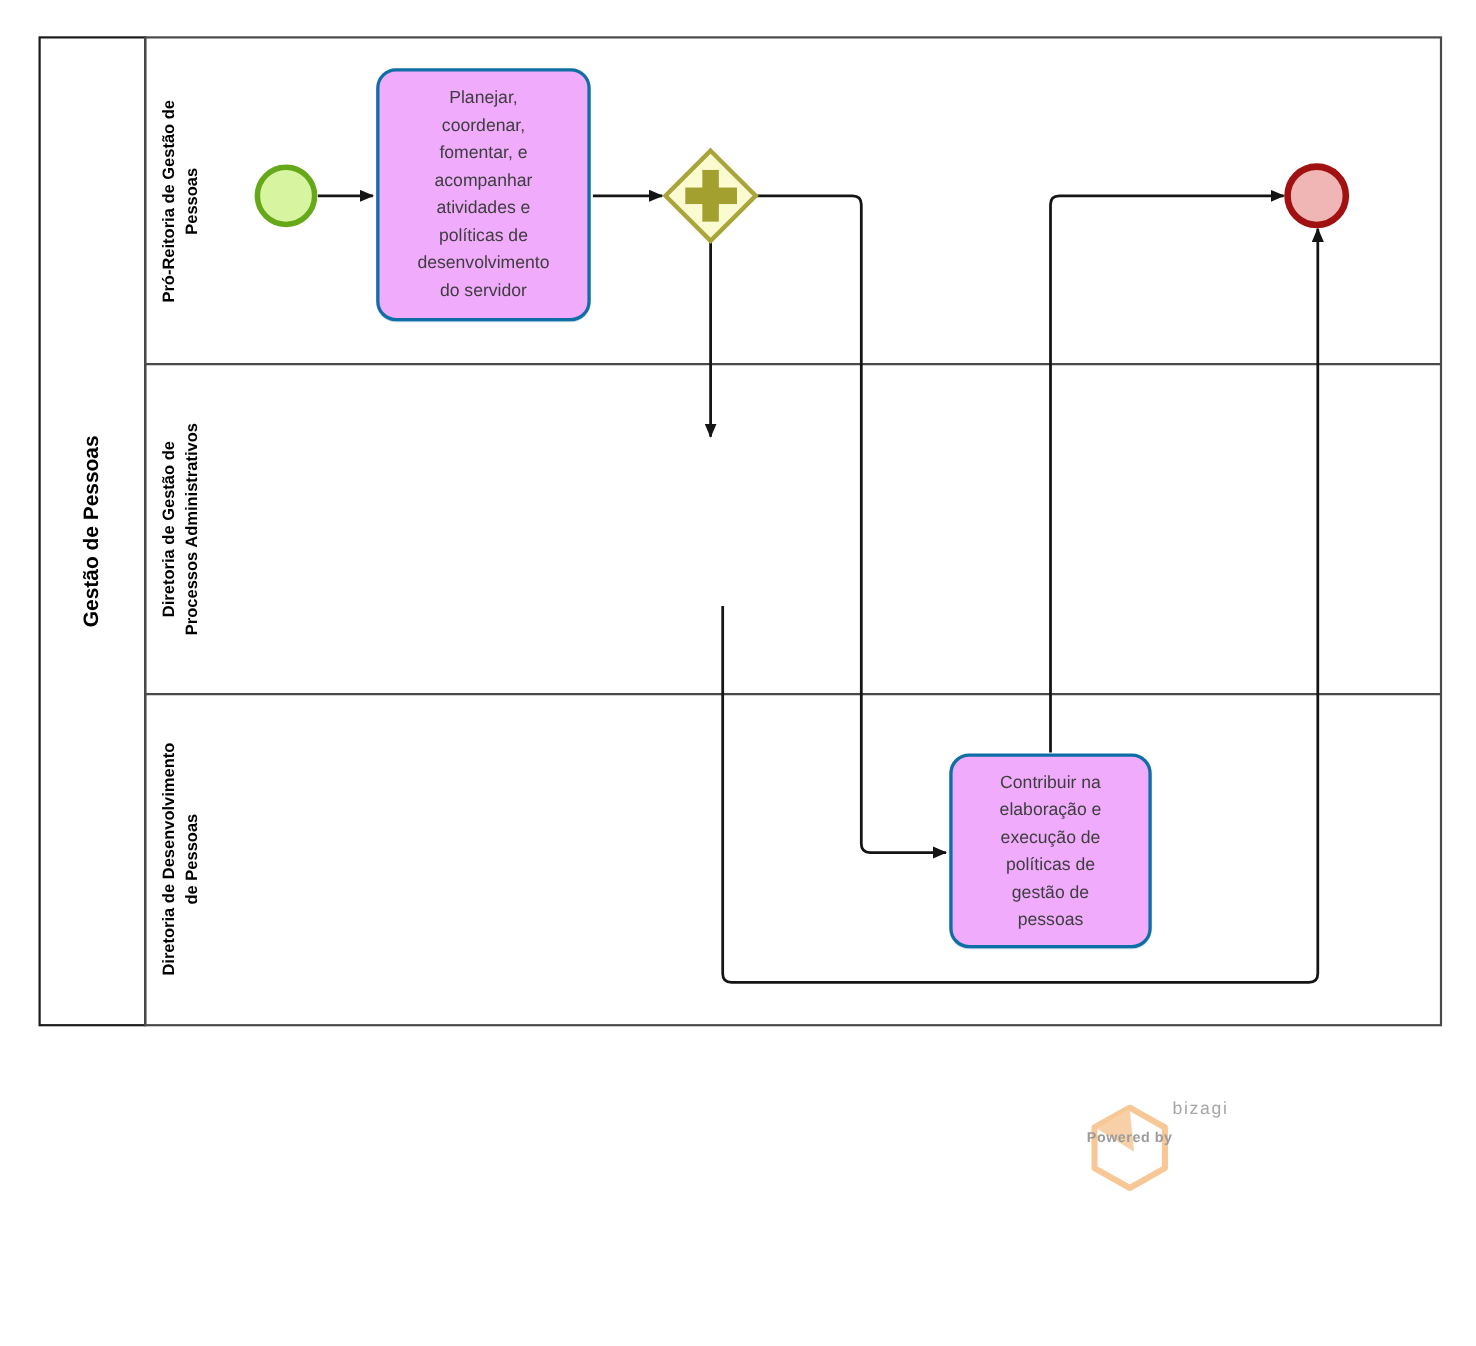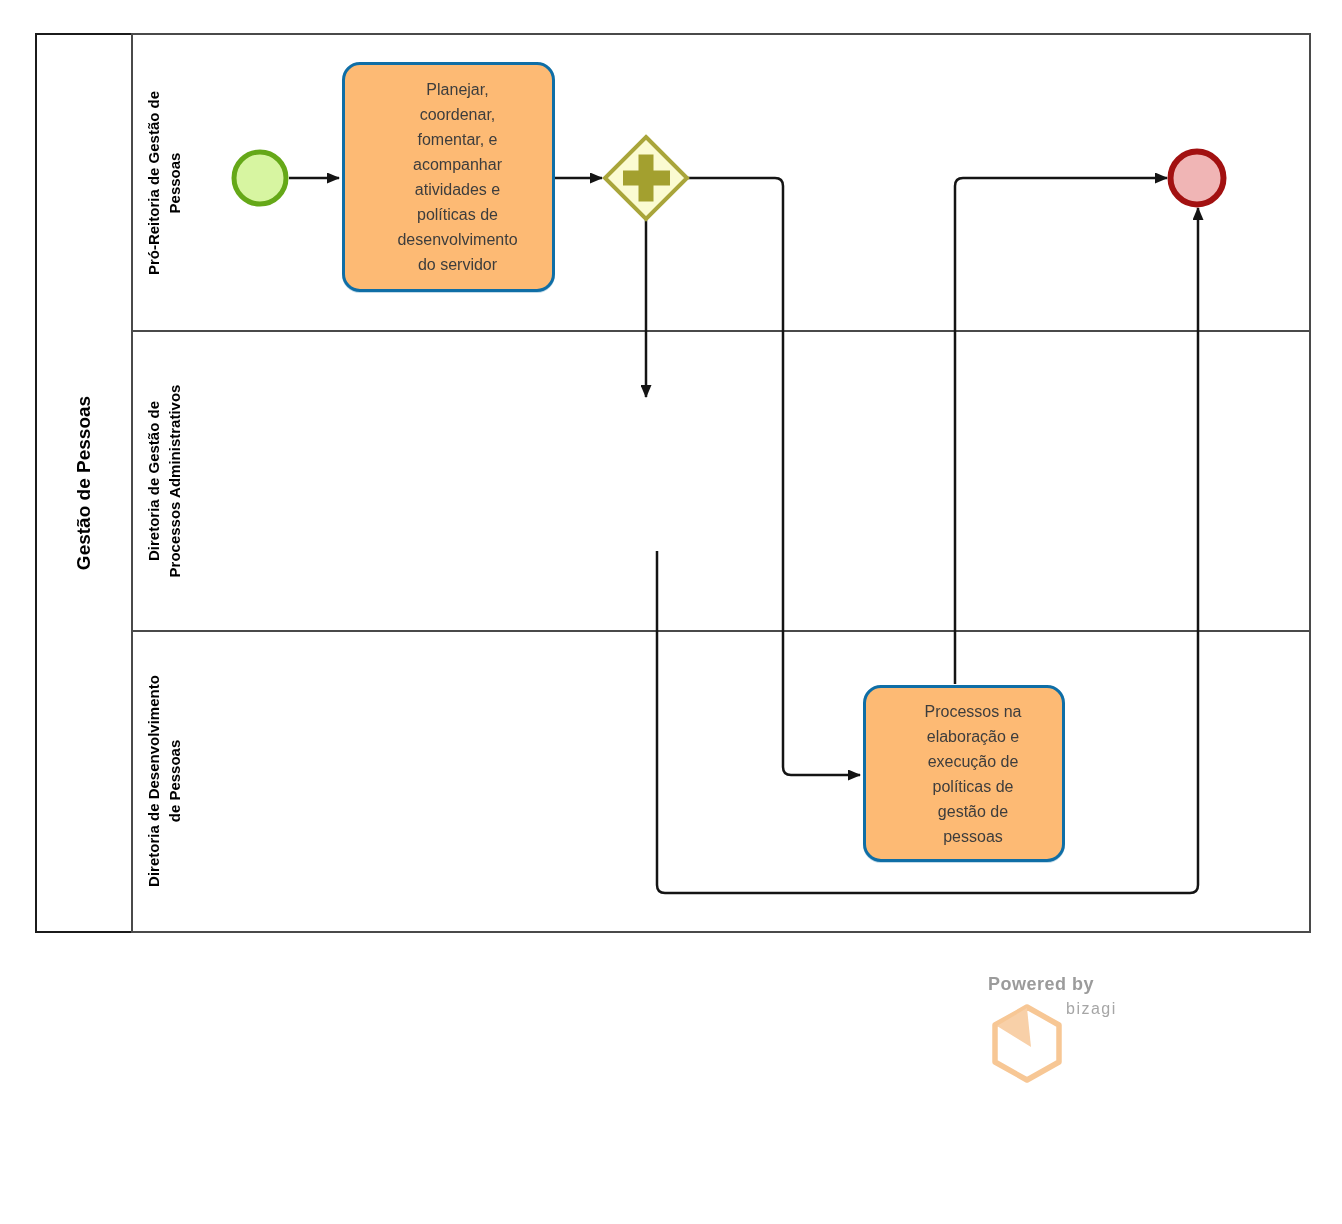--- a/index.html
+++ b/index.html
@@ -18,32 +18,31 @@
     font-size:19px;font-weight:bold;
   }
   .lane-label{
     width:300px;height:42px;line-height:21px;font-size:15px;font-weight:bold;
   }
   .lane-label.l1{left:14px;top:162px;}
   .lane-label.l2{left:14px;top:460px;}
   .lane-label.l3{left:14px;top:760px;}
   
   .task{
-    position:absolute;background:#fdba74;border:3px solid #0f6ea6;border-radius:18px;
+    position:absolute;background:#f0abfc;border:3px solid #0f6ea6;border-radius:18px;
     display:flex;align-items:center;justify-content:center;text-align:center;
     font-size:16px;line-height:25px;color:#3d3d3d;white-space:pre-line;
     box-shadow:0 1px 0 rgba(15,110,166,.25);
-    padding-left:18px;
   }
   .task.t1{left:342px;top:62px;width:189px;height:224px;}
   .task.t2{left:557px;top:400px;width:177px;height:146px;}
   .task.t3{left:863px;top:685px;width:178px;height:171px;}
   
   .powered{
-    position:absolute;left:988px;top:974px;font-size:18px;font-weight:bold;
+    position:absolute;left:988px;top:1026px;font-size:13px;font-weight:bold;
     color:#9b9b9b;letter-spacing:.5px;
   }
   .brand{
     position:absolute;left:1066px;top:1000px;font-size:16px;color:#a6a6a6;
     letter-spacing:1.5px;
   }
   .product{
     position:absolute;left:1061px;top:1016px;font-size:40px;color:#f9c28b;
     letter-spacing:1px;
   }
@@ -97,21 +96,21 @@
 de Pessoas</div>
 
   <div class="task t1">Planejar,
 coordenar,
 fomentar, e
 acompanhar
 atividades e
 políticas de
 desenvolvimento
 do servidor</div>
-  <div class="task t3">Processos na
+  <div class="task t3">Contribuir na
 elaboração e
 execução de
 políticas de
 gestão de
 pessoas</div>
 
   <div class="powered">Powered by</div>
   <div class="brand">bizagi</div>
 
 </div>

